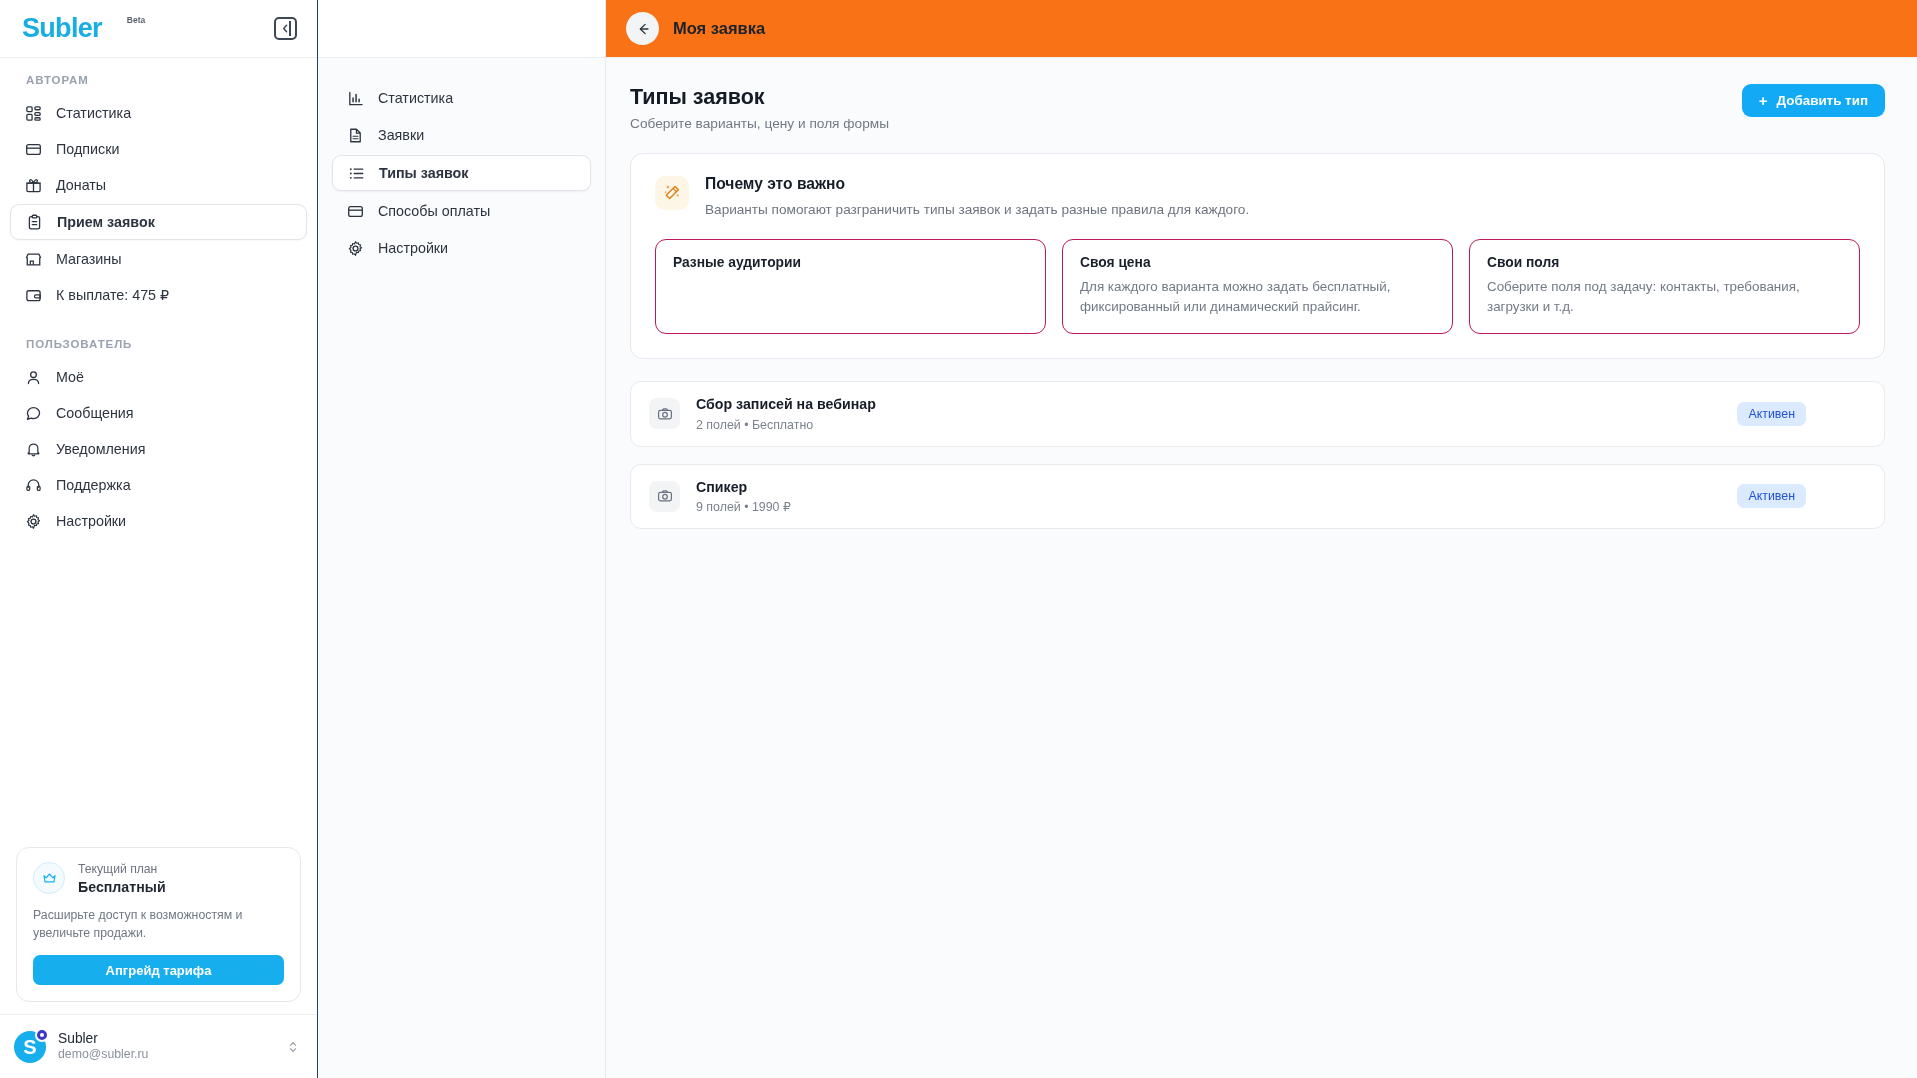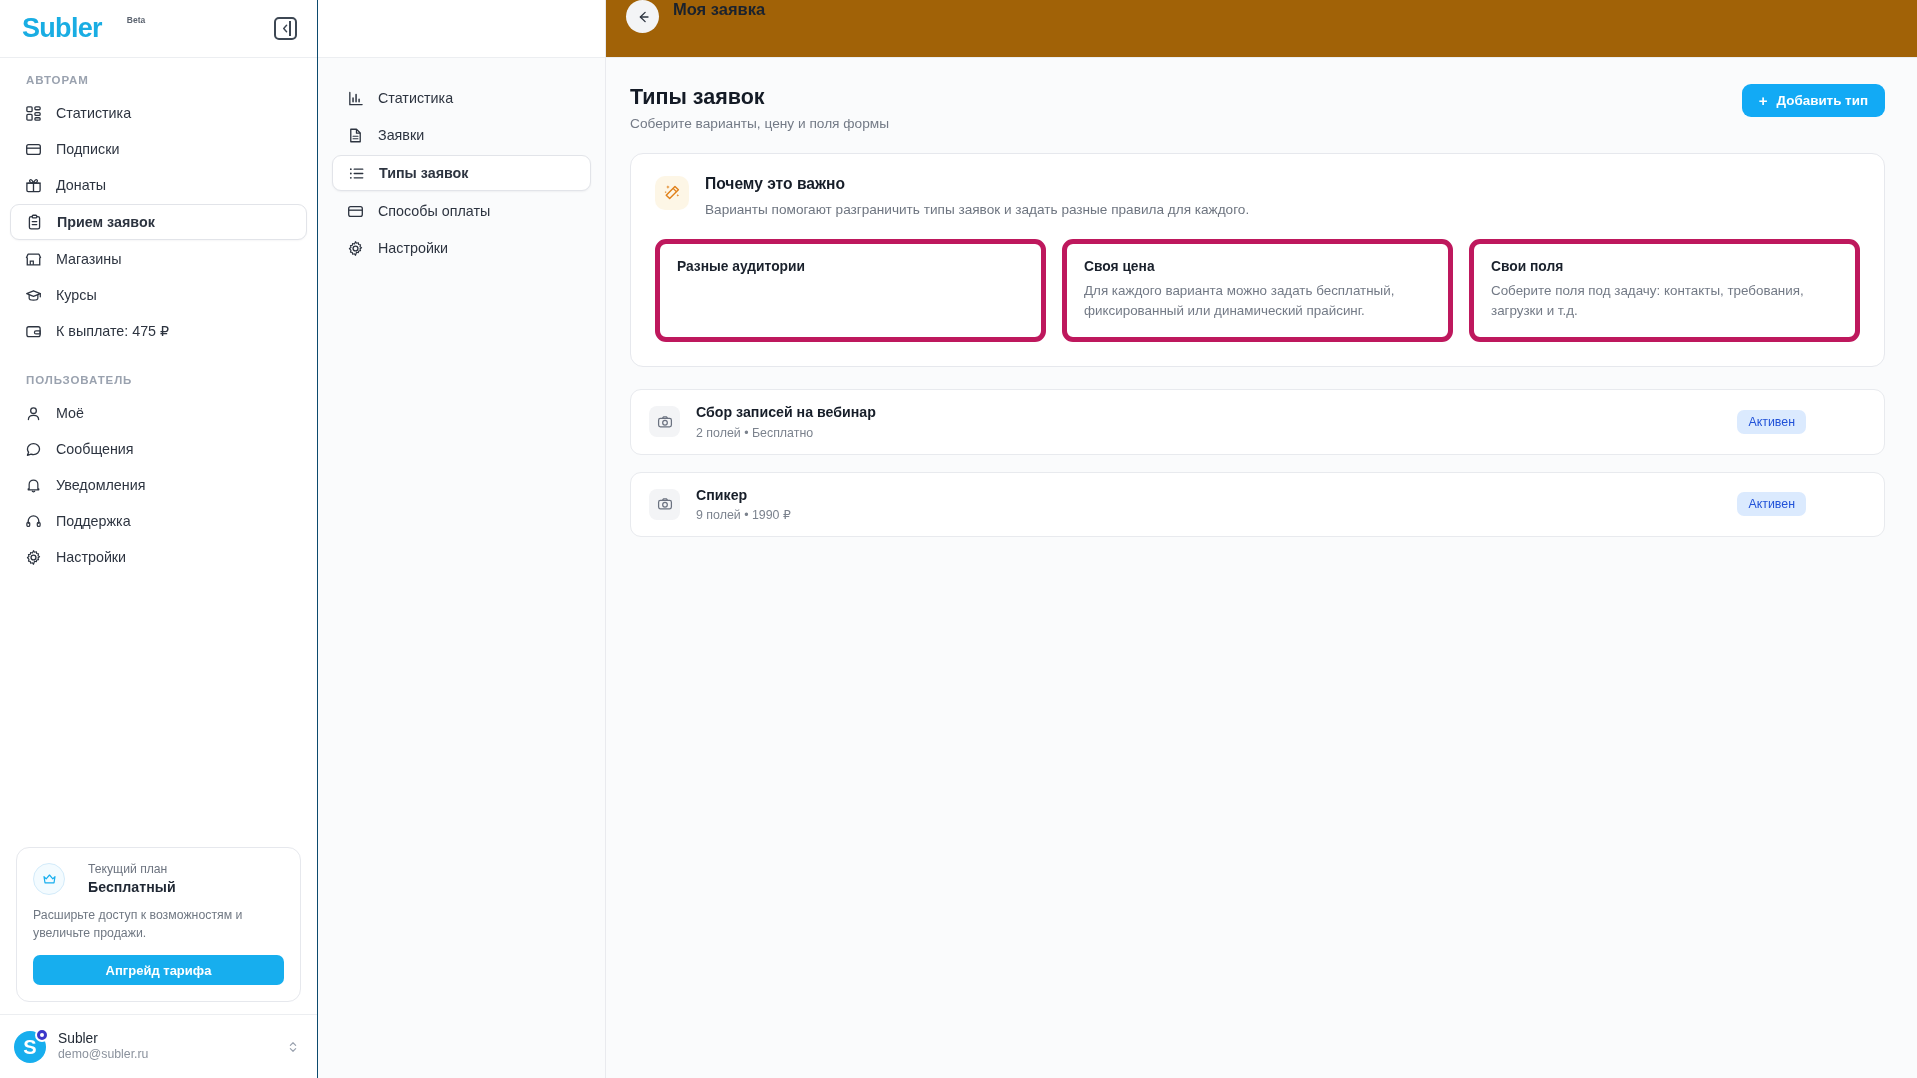--- a/index.html
+++ b/index.html
@@ -70,21 +70,21 @@
   }
   .nav-item.active .nav-label { font-weight: bold; }
 
   
   .plan-card {
     margin: 0 16px 12px 16px;
     border: 1px solid #e6e8ed; border-radius: 13px;
     padding: 14px 16px 16px 16px;
     background: #ffffff;
   }
-  .plan-head { display: flex; align-items: center; gap: 23px; }
+  .plan-head { display: flex; gap: 13px; }
   .plan-badge {
     width: 32px; height: 32px; border-radius: 50%;
     border: 1px solid #d3ebfa; background: #f3fbff;
     display: flex; align-items: center; justify-content: center;
     flex: 0 0 32px;
   }
   .plan-meta-label { font-size: 12.2px; color: #6d7480; line-height: 1.25; }
   .plan-meta-value { font-size: 14.2px; font-weight: bold; color: #1f2733; line-height: 1.3; }
   .plan-desc {
     margin-top: 11px; font-size: 12.3px; color: #707883; line-height: 1.42;
@@ -140,22 +140,22 @@
   .sub-item .ico { width: 18px; height: 18px; flex: 0 0 18px; display:flex; align-items:center; justify-content:center; }
   .sub-item.active {
     background: #ffffff; border: 1px solid #e2e4e9; height: 36px;
     box-shadow: 0 1px 2px rgba(16,24,40,0.05);
   }
   .sub-item.active .sub-label { font-weight: bold; }
 
   
   .main { flex: 1; height: 1078px; display: flex; flex-direction: column; background: #fafbfc; min-width: 0; }
   .topbar {
-    height: 58px; background: #a16207; border-bottom: 1px solid #eceef1;
-    display: flex; gap: 14px; padding: 0 28px 0 20px;
+    height: 58px; background: #f97316; border-bottom: 1px solid #eceef1;
+    display: flex; align-items: center; gap: 14px; padding: 0 28px 0 20px;
     flex: 0 0 58px;
   }
   .back-btn {
     width: 33px; height: 33px; border-radius: 50%; background: #f3f4f6;
     display: flex; align-items: center; justify-content: center; cursor: pointer;
     flex: 0 0 33px;
   }
   .topbar-title { font-size: 16.5px; font-weight: bold; color: #1a222e; }
 
   .content { flex: 1; overflow: hidden; padding: 26px 32px 0 24px; }
@@ -178,21 +178,21 @@
   .wand-box {
     width: 34px; height: 34px; border-radius: 10px; background: #fdf6e6;
     display: flex; align-items: center; justify-content: center; flex: 0 0 34px;
     margin-top: 2px;
   }
   .info-title { font-size: 15.6px; font-weight: bold; color: #161d28; line-height: 1.3; }
   .info-desc { font-size: 13.6px; color: #6e7580; margin-top: 6px; line-height: 1.4; }
 
   .feature-grid { display: grid; grid-template-columns: repeat(3, 1fr); gap: 16px; margin-top: 20px; }
   .feature-card {
-    border: 5px solid #be185d; border-radius: 11px;
+    border: 1px solid #be185d; border-radius: 11px;
     padding: 15px 17px 17px 17px; background: #ffffff;
   }
   .feature-title { font-size: 13.8px; font-weight: bold; color: #1a212c; }
   .feature-desc { font-size: 13.4px; color: #737a86; margin-top: 7px; line-height: 1.45; }
 
   .type-list { display: flex; flex-direction: column; gap: 17px; }
   .type-row {
     background: #ffffff; border: 1px solid #e8eaee; border-radius: 11px;
     display: flex; align-items: center; gap: 16px;
     padding: 13px 20px 13px 18px; cursor: pointer; min-height: 52px;
@@ -282,30 +282,20 @@
         <span class="ico">
           <svg width="17" height="17" viewBox="0 0 18 18" fill="none">
               <path d="M2.4 7.4v7.2h13.2V7.4" stroke="#2d3440" stroke-width="1.4" stroke-linecap="round"></path>
               <path d="M1.4 7.4L3.2 3.4h11.6l1.8 4" stroke="#2d3440" stroke-width="1.4" stroke-linejoin="round"></path>
               <path d="M5.6 14.6v-3.8h3.2v3.8" stroke="#2d3440" stroke-width="1.3"></path>
             </svg>
         </span>
         <span class="nav-label">Магазины</span>
       </div>
 
-      <div class="nav-item">
-        <span class="ico">
-          <svg width="17" height="17" viewBox="0 0 18 18" fill="none">
-              <path d="M9 4L16.2 7 9 10 1.8 7 9 4z" stroke="#2d3440" stroke-width="1.4" stroke-linejoin="round"></path>
-              <path d="M4.4 8.4v3.4c0 1.1 2.1 2 4.6 2s4.6-.9 4.6-2V8.4" stroke="#2d3440" stroke-width="1.3"></path>
-              <path d="M16.2 7v3.4" stroke="#2d3440" stroke-width="1.3" stroke-linecap="round"></path>
-            </svg>
-        </span>
-        <span class="nav-label">Курсы</span>
-      </div>
 
       <div class="nav-item">
         <span class="ico">
           <svg width="17" height="17" viewBox="0 0 18 18" fill="none">
               <rect x="2" y="4" width="14" height="10.4" rx="2" stroke="#2d3440" stroke-width="1.4"></rect>
               <path d="M11.6 8.4h4.4v3.2h-4.4a1.6 1.6 0 010-3.2z" stroke="#2d3440" stroke-width="1.3"></path>
             </svg>
         </span>
         <span class="nav-label">К выплате: 475 ₽</span>
       </div>

